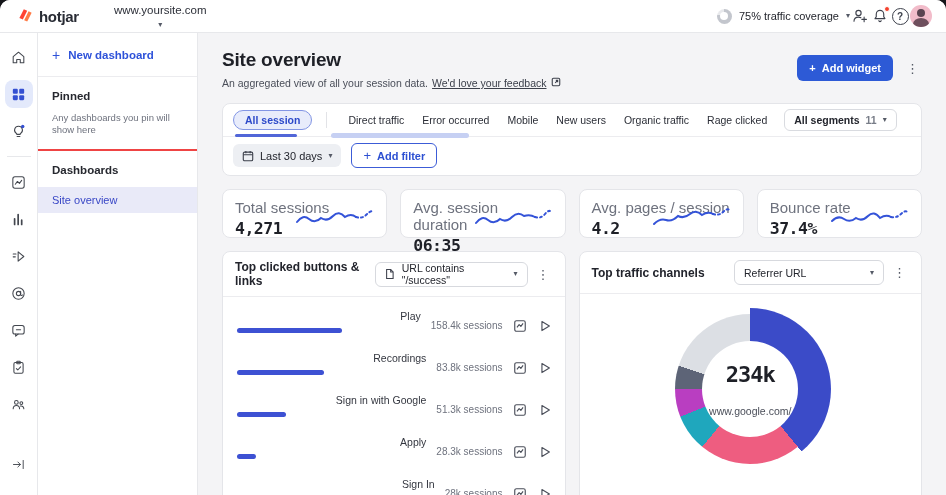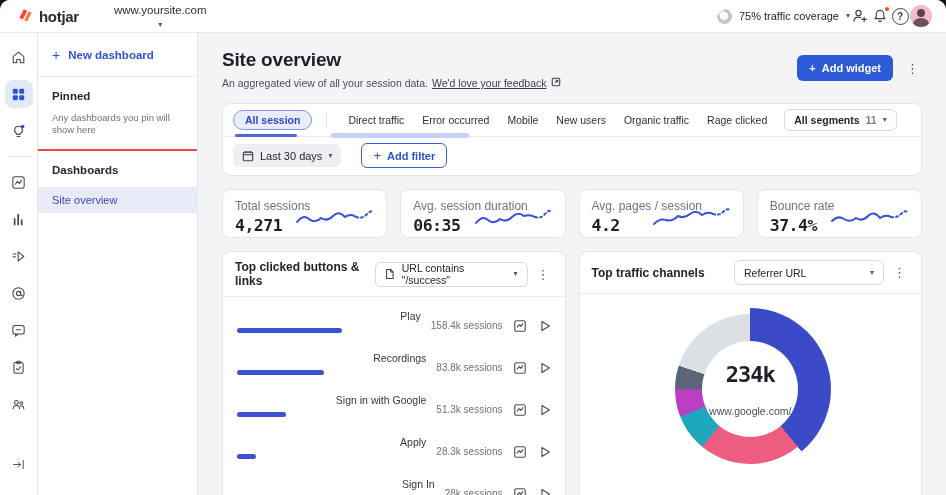--- a/index.html
+++ b/index.html
@@ -62,30 +62,30 @@
   
   .filters-card { background:#fff; border:1px solid #e4e5e9; border-radius:8px; margin-bottom:13px; }
   .tabs-row { display:flex; align-items:center; padding:5px 10px; border-bottom:1px solid #ececef; position:relative; }
   .tab-pill { background:#e8ecfb; border:1px solid #8295e4; color:#2c49c9; border-radius:14px; padding:3px 11px; font-size:10.5px; font-weight:bold; cursor:pointer; }
   .tab-vdiv { width:1px; height:16px; background:#e2e3e7; margin:0 12px 0 14px; }
   .tab { padding:3px 9px; font-size:10.5px; color:#2b2e37; cursor:pointer; white-space:nowrap; }
   .seg-box { margin-left:8px; border:1px solid #d9dbe0; border-radius:6px; padding:4px 9px; display:flex; align-items:center; gap:6px; cursor:pointer; font-size:10.5px; color:#23252d;font-weight:bold; }
   .seg-count { color:#787d88; }
   .tab-underline { position:absolute; left:12px; bottom:-1px; width:62px; height:3px; background:#5166d8; border-radius:2px; }
   .tab-scrollthumb { position:absolute; left:108px; bottom:-2px; width:138px; height:5px; background:#c6d0f3; border-radius:3px; }
-  .filter-row { display:flex; align-items:center; gap:20px; padding:6px 10px 7px;text-align:right; }
+  .filter-row { display:flex; align-items:center; gap:10px; padding:6px 10px 7px;text-align:right; }
   .date-btn { background:#edeff3; border-radius:6px; height:23px; display:flex; align-items:center; gap:6px; padding:0 9px; cursor:pointer; color:#23252d; }
   .date-btn svg { stroke:#3d414c; fill:none; stroke-width:1.3; }
   .addfilter-btn { background:#fff; border:1px solid #3c5cd7; border-radius:6px; height:25px; display:flex; align-items:center; gap:6px; padding:0 11px; color:#2d50d2; font-weight:bold; font-size:11px; cursor:pointer; }
   .addfilter-plus { font-size:13px; font-weight:normal; }
 
   
   .metrics { display:flex; gap:13px; margin-bottom:13px; }
   .metric { flex:1; background:#fff; border:1px solid #e4e5e9; border-radius:8px; padding:9px 12px 8px; position:relative; height:49px; }
-  .metric-label { font-size:12px; color:#6e727e; }
+  .metric-label { font-size:15px; color:#6e727e; }
   .metric-value { font-family:"DejaVu Sans Mono",monospace; font-size:16.5px; font-weight:bold; color:#1e2027; margin-top:3px; letter-spacing:-.5px; }
   .spark { position:absolute; right:10px; bottom:7px; }
   .spark path { fill:none; stroke:#3453d8; stroke-width:2; stroke-linecap:round; }
   .spark .dash { stroke-dasharray:2 3; }
 
   
   .widgets { display:flex; gap:13px; }
   .widget { background:#fff; border:1px solid #e4e5e9; border-radius:8px; flex:1; height:300px; overflow:hidden; }
   .widget-head { display:flex; align-items:center; padding:8px 12px; border-bottom:1px solid #ececef; }
   .widget-title { font-size:12px; font-weight:bold; color:#22242c; }

